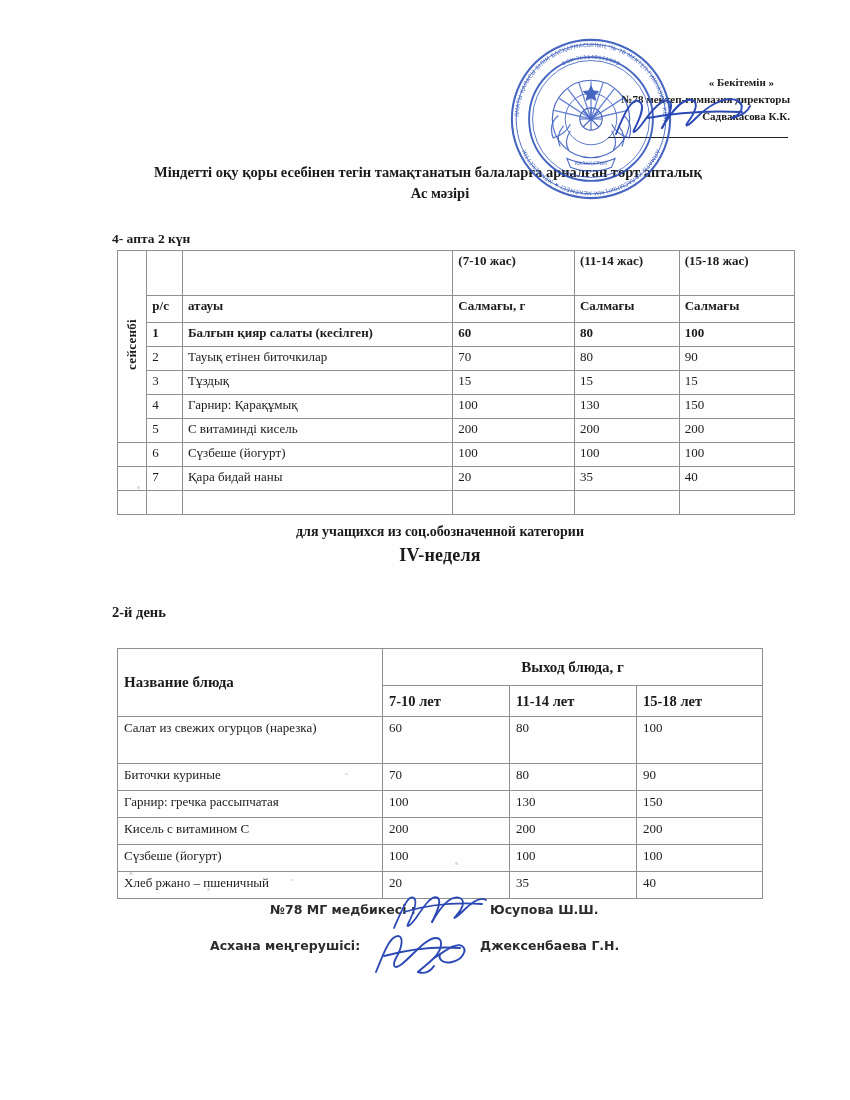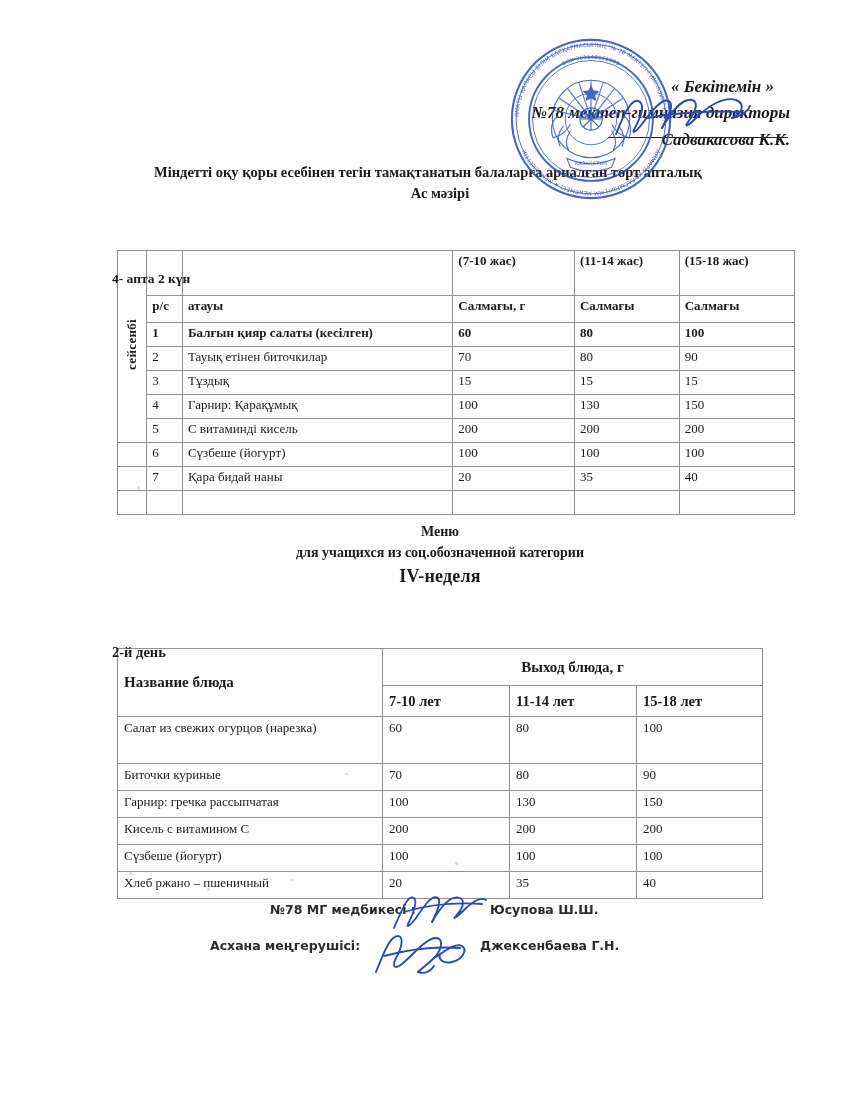--- a/index.html
+++ b/index.html
@@ -24,24 +24,23 @@
   }
 
   
   .approval-block {
     position: absolute;
     left: 430px;
     top: 74px;
     width: 360px;
     text-align: right;
     font-weight: bold;
-    font-size: 17px;
+    font-size: 11px;
     line-height: 1.55;
     z-index: 4;
-    font-style: italic;
   }
   .approval-line { white-space: nowrap; }
   .approval-line.l1 { padding-right: 16px; }
 
   .sign-rule {
     position: absolute;
     left: 608px;
     top: 137px;
     width: 180px;
     height: 0;
@@ -86,21 +85,20 @@
   }
   .kk-title .row1 { text-align: left; white-space: nowrap; margin-left: 44px; }
   .kk-title .row2, .kk-title .row3 { text-align: center; }
 
   
   .caption {
     position: absolute;
     font-weight: bold;
     font-size: 13.5px;
     z-index: 3;
-    margin-top: 40px;
   }
   .caption-week { left: 112px; top: 231px; }
   .caption-day-ru { left: 112px; top: 604px; font-size: 14.5px; }
 
   
   table {
     border-collapse: collapse;
     table-layout: fixed;
   }
   table td, table th {
@@ -416,21 +414,20 @@
         <td></td>
         <td></td>
         <td></td>
         <td></td>
         <td></td>
       </tr>
     </tbody>
   </table>
 
   <div class="ru-heading">
-    <div>Меню</div>
     <div>для учащихся из соц.обозначенной категории</div>
     <div class="big">IV-неделя</div>
   </div>
 
   <div class="caption caption-day-ru">2-й день</div>
 
   <table class="table-ru">
     <colgroup>
       <col class="c-dish">
         <col class="c-g1">

